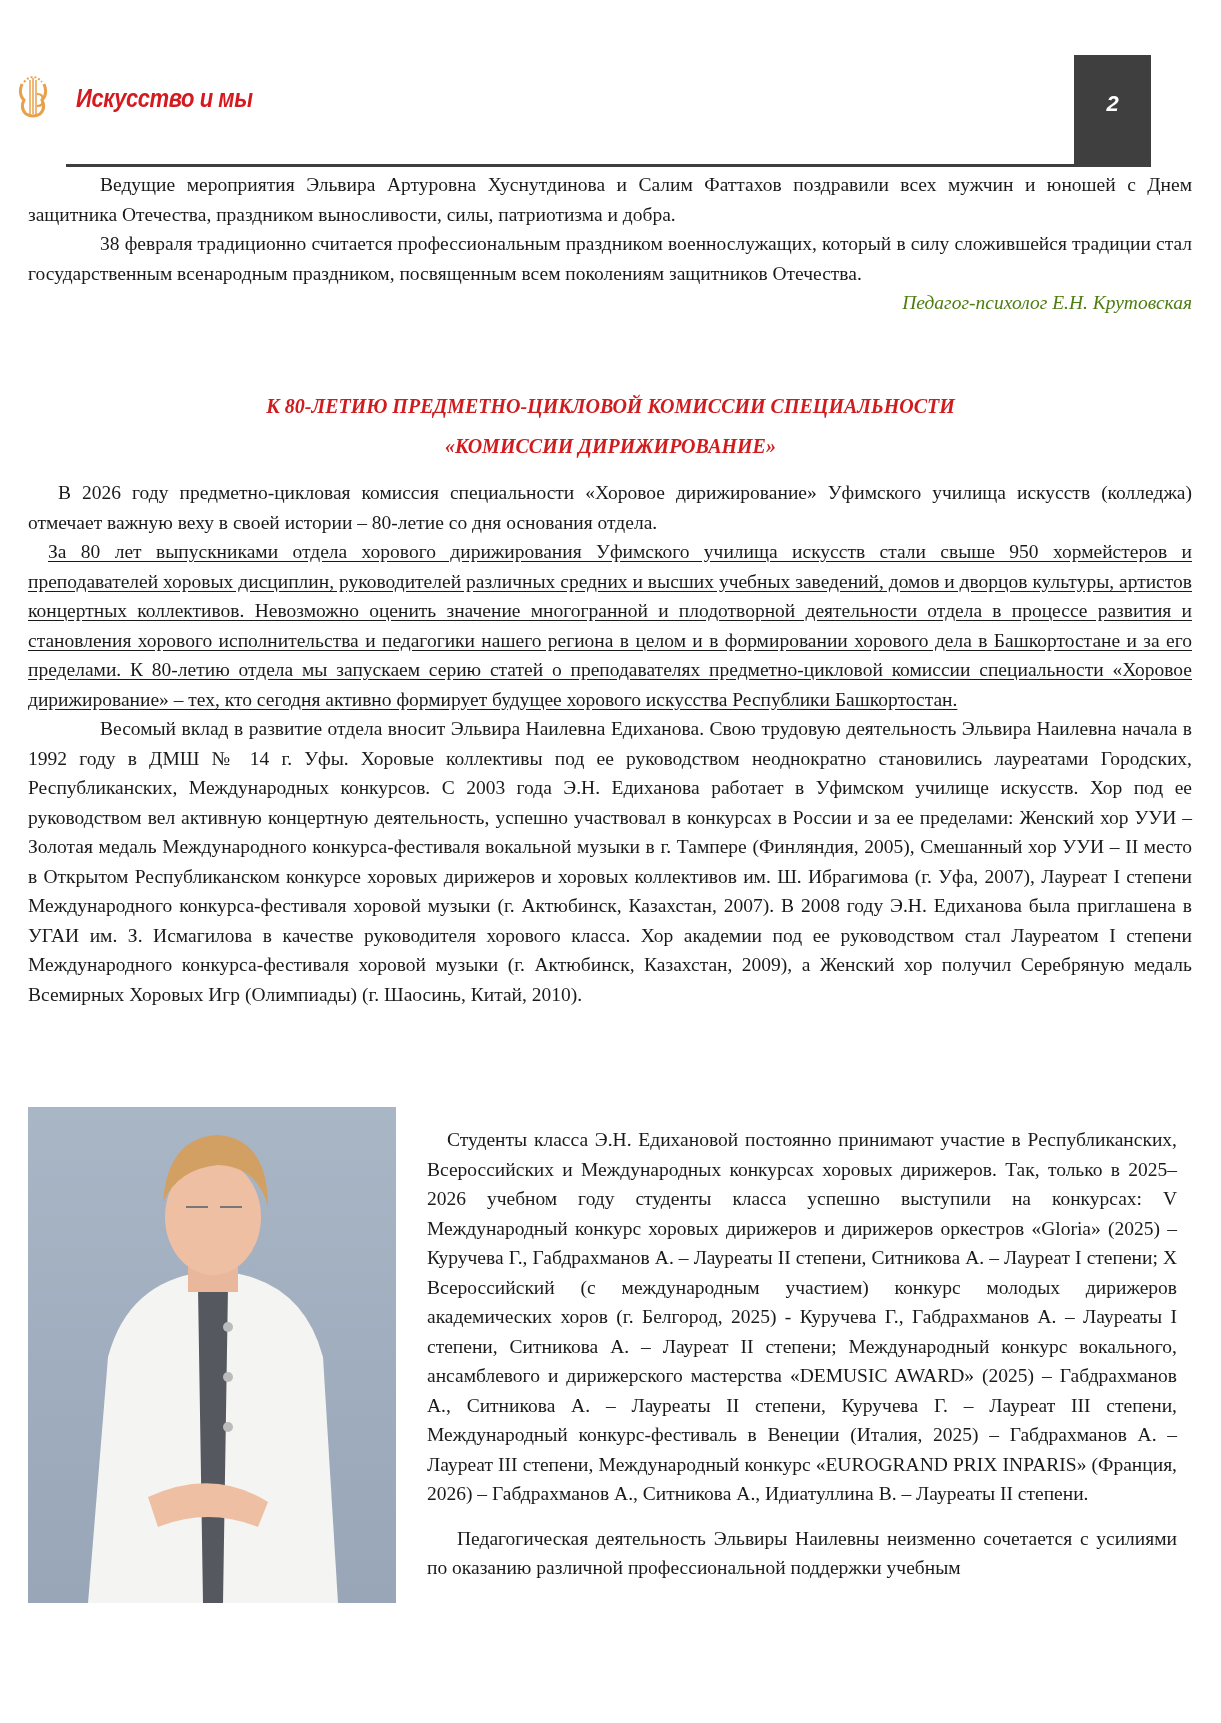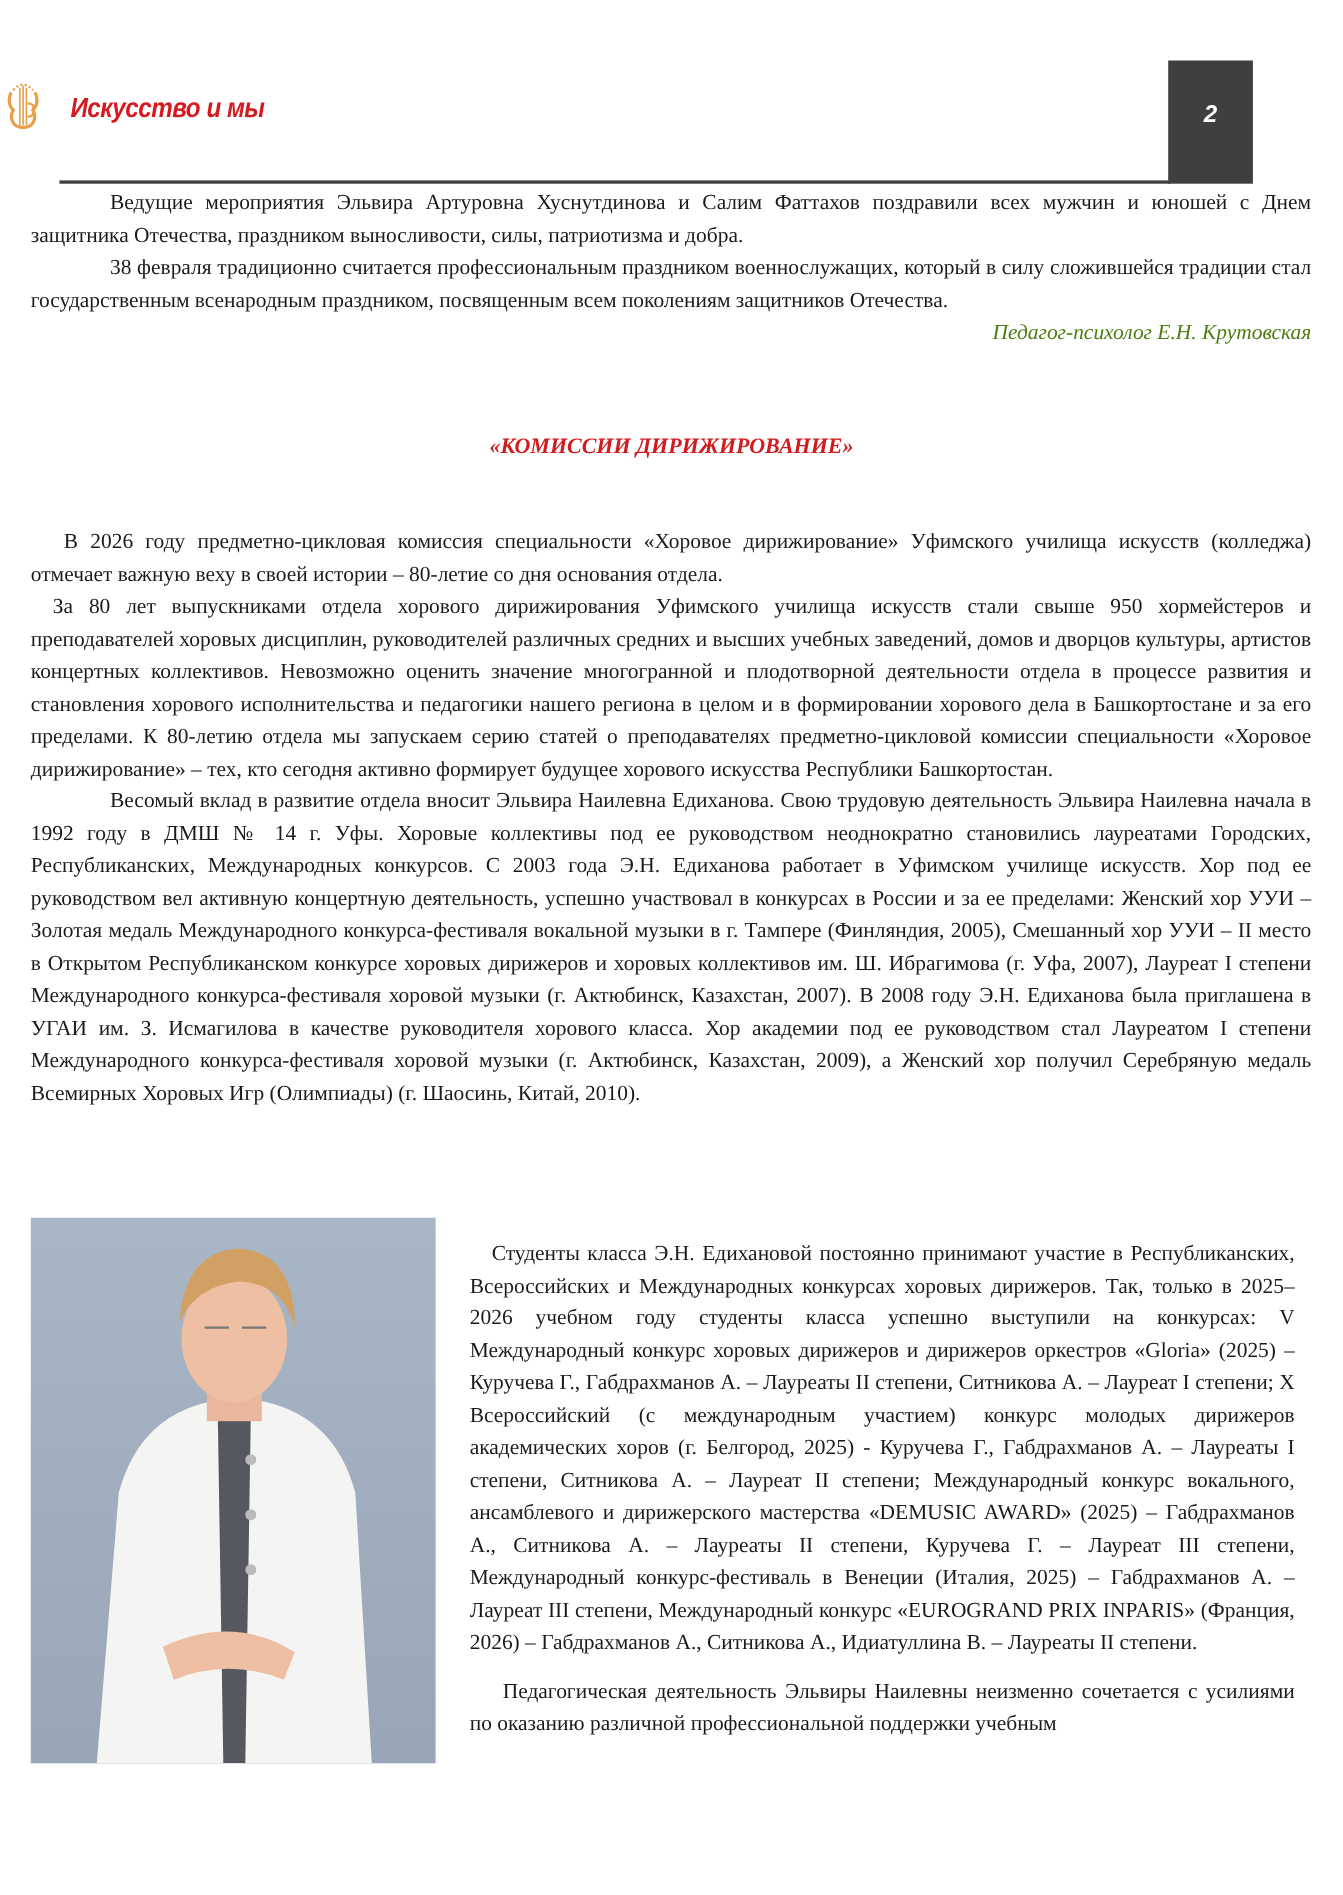--- a/index.html
+++ b/index.html
@@ -1,35 +1,35 @@
 <!DOCTYPE html>
 <html><head>
 <meta charset="utf-8">
 <style>
   html, body { margin: 0; padding: 0; background: #ffffff; }
   body { width: 1221px; height: 1723px; position: relative; overflow: hidden;
          font-family: "Liberation Serif", "DejaVu Serif", serif; color: #1a1a1a; }
-  .header { position: absolute; left: 0; top: 0; width: 1099px; height: 170px; }
+  .header { position: absolute; left: 12px; top: 0; width: 1099px; height: 170px; }
   .logo { position: absolute; left: 4px; top: 70px; width: 34px; height: 48px; }
   .title { position: absolute; left: 64px; top: 84px; font-family: "Liberation Sans", "DejaVu Sans", sans-serif;
            font-weight: bold; font-style: italic; font-size: 25px; color: #d51a1f; letter-spacing: -0.5px;
            transform: scaleX(0.88); transform-origin: left center; }
   .rule { position: absolute; left: 54px; top: 164px; width: 1010px; height: 3px; background: #3e3e3e; }
   .page-box { position: absolute; left: 1062px; top: 55px; width: 77px; height: 112px; background: #3f3f3f; }
   .page-num { position: absolute; left: 0; right: 0; top: 36px; text-align: center; color: #fff;
               font-family: "Liberation Sans", sans-serif; font-weight: bold; font-style: italic; font-size: 22px; }
   .txt { position: absolute; left: 28px; width: 1164px; font-size: 19.5px; line-height: 29.5px; text-align: justify; }
   .txt p { margin: 0; }
   .ind { text-indent: 72px; }
   .ind-s { text-indent: 30px; }
   .ind-xs { text-indent: 20px; }
   .sig { text-align: right; font-style: italic; color: #4d7c0f; margin-top: 0; }
   .heading { position: absolute; left: 0; width: 1221px; text-align: center; color: #d01c1f;
              font-weight: bold; font-style: italic; font-size: 20px; line-height: 40px; }
-  .u { text-underline-offset: 3px; }
+  .u { text-decoration: underline; text-underline-offset: 3px; }
   .photo { position: absolute; left: 28px; top: 1107px; width: 368px; height: 496px; background: linear-gradient(180deg, #a9b6c6 0%, #9eacbd 60%, #98a6b8 100%); overflow: hidden; }
   .side { position: absolute; left: 412px; top: 1110px; width: 780px; font-size: 19.5px; line-height: 29.5px; text-align: justify; }
   .side p { margin: 15px; }
 </style>
 </head>
 <body>
 
 <div class="header">
   <svg class="logo" viewBox="0 0 34 48">
     <path d="M6 14 Q2 24 8 30 Q4 38 10 44 Q17 48 24 44 Q30 38 26 30 Q32 24 28 14" fill="none" stroke="#e8a04a" stroke-width="3"></path>
@@ -46,20 +46,21 @@
   </div>
 </div>
 
 <div class="txt" style="top:170px;">
   <p class="ind">Ведущие мероприятия Эльвира Артуровна Хуснутдинова и Салим Фаттахов поздравили всех мужчин и юношей с Днем защитника Отечества, праздником выносливости, силы, патриотизма и добра.</p>
   <p class="ind">38 февраля традиционно считается профессиональным праздником военнослужащих, который в силу сложившейся традиции стал государственным всенародным праздником, посвященным всем поколениям защитников Отечества.</p>
   <p class="sig">Педагог-психолог Е.Н. Крутовская</p>
 </div>
 
 <div class="heading" style="top:386px;">
+  <div>К 80-ЛЕТИЮ ПРЕДМЕТНО-ЦИКЛОВОЙ КОМИССИИ СПЕЦИАЛЬНОСТИ</div>
   <div>«КОМИССИИ ДИРИЖИРОВАНИЕ»</div>
 </div>
 
 <div class="txt" style="top:478px;">
   <p class="ind-s">В 2026 году предметно-цикловая комиссия специальности «Хоровое дирижирование» Уфимского училища искусств (колледжа) отмечает важную веху в своей истории – 80-летие со дня основания отдела.</p>
   <p class="ind-xs u">За 80 лет выпускниками отдела хорового дирижирования Уфимского училища искусств стали свыше 950 хормейстеров и преподавателей хоровых дисциплин, руководителей различных средних и высших учебных заведений, домов и дворцов культуры, артистов концертных коллективов. Невозможно оценить значение многогранной и плодотворной деятельности отдела в процессе развития и становления хорового исполнительства и педагогики нашего региона в целом и в формировании хорового дела в Башкортостане и за его пределами. К 80-летию отдела мы запускаем серию статей о преподавателях предметно-цикловой комиссии специальности «Хоровое дирижирование» – тех, кто сегодня активно формирует будущее хорового искусства Республики Башкортостан.</p>
   <p class="ind">Весомый вклад в развитие отдела вносит Эльвира Наилевна Едиханова. Свою трудовую деятельность Эльвира Наилевна начала в 1992 году в ДМШ № 14 г. Уфы. Хоровые коллективы под ее руководством неоднократно становились лауреатами Городских, Республиканских, Международных конкурсов. С 2003 года Э.Н. Едиханова работает в Уфимском училище искусств. Хор под ее руководством вел активную концертную деятельность, успешно участвовал в конкурсах в России и за ее пределами: Женский хор УУИ – Золотая медаль Международного конкурса-фестиваля вокальной музыки в г. Тампере (Финляндия, 2005), Смешанный хор УУИ – II место в Открытом Республиканском конкурсе хоровых дирижеров и хоровых коллективов им. Ш. Ибрагимова (г. Уфа, 2007), Лауреат I степени Международного конкурса-фестиваля хоровой музыки (г. Актюбинск, Казахстан, 2007). В 2008 году Э.Н. Едиханова была приглашена в УГАИ им. З. Исмагилова в качестве руководителя хорового класса. Хор академии под ее руководством стал Лауреатом I степени Международного конкурса-фестиваля хоровой музыки (г. Актюбинск, Казахстан, 2009), а Женский хор получил Серебряную медаль Всемирных Хоровых Игр (Олимпиады) (г. Шаосинь, Китай, 2010).</p>
 </div>
 
 <div class="photo">

